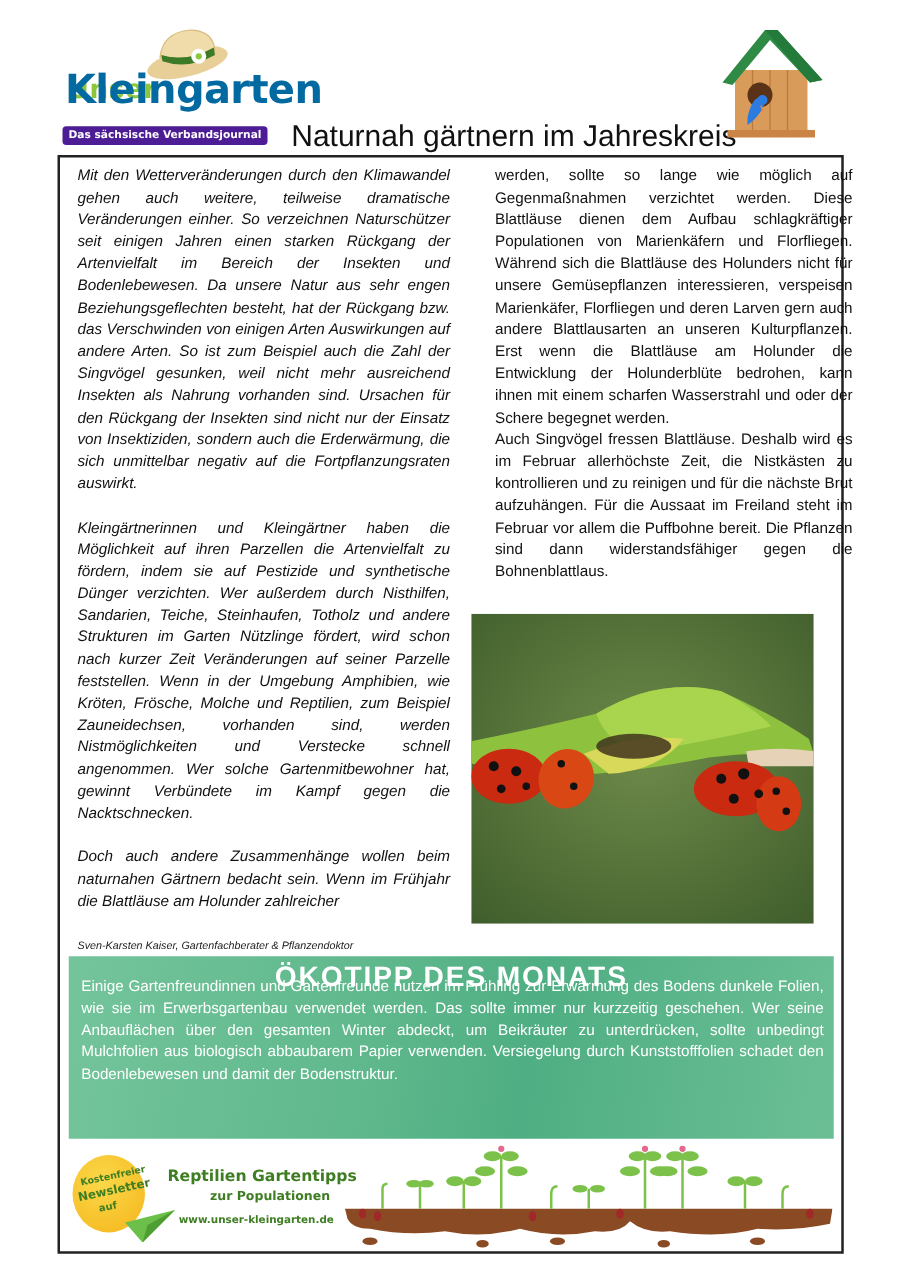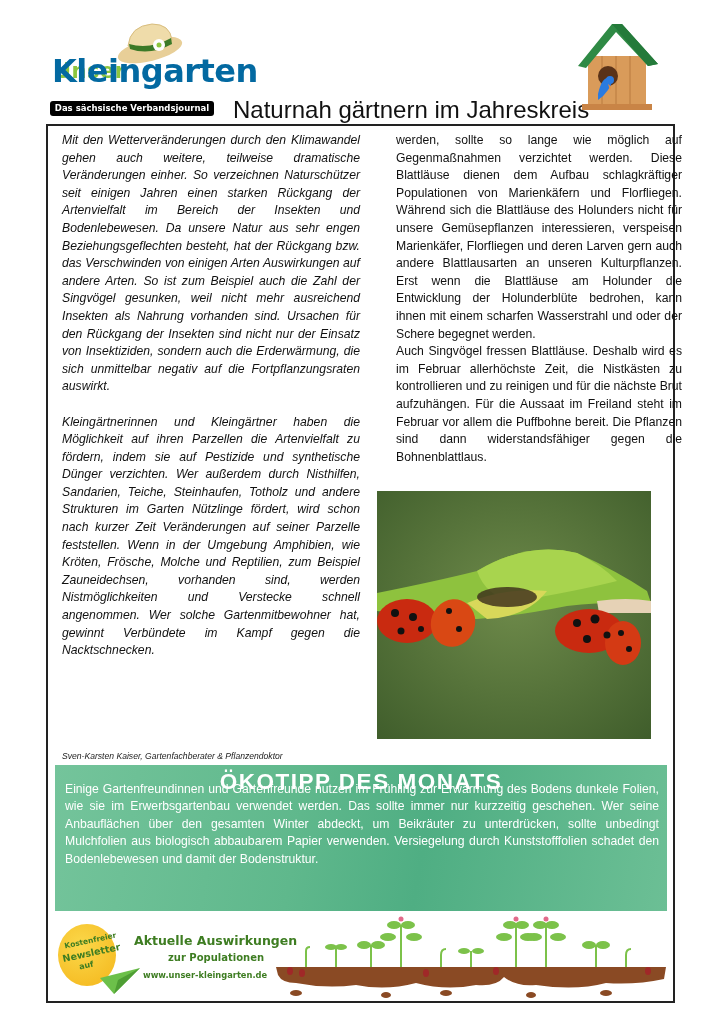--- a/index.html
+++ b/index.html
@@ -1,21 +1,21 @@
 <!DOCTYPE html>
 <html><head>
 <meta charset="utf-8">
 <style>
   html,body{margin:0;padding:0;background:#fff;}
   body{width:724px;height:1024px;position:relative;overflow:hidden;font-family:"Liberation Sans",sans-serif;color:#111;}
   .logo{position:absolute;left:50px;top:18px;width:170px;height:100px;}
   .logo .unser{position:absolute;left:4px;top:4px;font-family:"DejaVu Sans",sans-serif;font-size:21px;color:#8cc63e;font-weight:bold;letter-spacing:0.5px;margin-top:37px;}
   .logo .klein{position:absolute;left:2px;top:34px;font-family:"DejaVu Sans",sans-serif;font-size:32px;color:#0369a1;font-weight:bold;letter-spacing:-0.5px;}
   .logo .hat{position:absolute;left:64px;top:0px;width:70px;height:46px;}
-  .tagline{position:absolute;left:50px;top:101px;width:164px;height:15px;background:#000000;border-radius:3px;color:#fff;font-size:8.5px;font-weight:bold;text-align:center;line-height:15px;font-family:"DejaVu Sans",sans-serif;}
+  .tagline{position:absolute;left:50px;top:101px;width:164px;height:15px;background:#4c1d95;border-radius:3px;color:#fff;font-size:8.5px;font-weight:bold;text-align:center;line-height:15px;font-family:"DejaVu Sans",sans-serif;}
   .headline{position:absolute;left:233px;top:96px;font-size:24px;font-weight:normal;color:#111;white-space:nowrap;}
   .birdhouse{position:absolute;left:568px;top:18px;width:100px;height:100px;}
   .frame{position:absolute;left:46px;top:124px;width:629px;height:879px;border:2px solid #222;box-sizing:border-box;}
   .col{position:absolute;font-size:12.2px;line-height:17.6px;text-align:justify;color:#111;}
   .col p{margin:0;}
   .col p.gap{margin-top:17.6px;}
   .colL{left:62px;top:132px;width:298px;font-style:italic;}
   .colR{left:396px;top:132px;width:286px;}
   .photo{position:absolute;left:377px;top:491px;width:274px;height:248px;overflow:hidden;}
   .author{position:absolute;left:62px;top:751px;font-size:8.6px;font-style:italic;color:#222;}
@@ -63,20 +63,21 @@
   <circle cx="42" cy="62" r="4" fill="#2b7be0"></circle>
   <path d="M40 66 Q44 68 42 72" fill="#e88a3c"></path>
   <rect x="14" y="86" width="70" height="6" fill="#c98446"></rect>
 </svg>
 
 <div class="frame"></div>
 
 <div class="col colL">
   <p>Mit den Wetterveränderungen durch den Klimawandel gehen auch weitere, teilweise dramatische Veränderungen einher. So verzeichnen Naturschützer seit einigen Jahren einen starken Rückgang der Artenvielfalt im Bereich der Insekten und Bodenlebewesen. Da unsere Natur aus sehr engen Beziehungsgeflechten besteht, hat der Rückgang bzw. das Verschwinden von einigen Arten Auswirkungen auf andere Arten. So ist zum Beispiel auch die Zahl der Singvögel gesunken, weil nicht mehr ausreichend Insekten als Nahrung vorhanden sind. Ursachen für den Rückgang der Insekten sind nicht nur der Einsatz von Insektiziden, sondern auch die Erderwärmung, die sich unmittelbar negativ auf die Fortpflanzungsraten auswirkt.</p>
   <p class="gap">Kleingärtnerinnen und Kleingärtner haben die Möglichkeit auf ihren Parzellen die Artenvielfalt zu fördern, indem sie auf Pestizide und synthetische Dünger verzichten. Wer außerdem durch Nisthilfen, Sandarien, Teiche, Steinhaufen, Totholz und andere Strukturen im Garten Nützlinge fördert, wird schon nach kurzer Zeit Veränderungen auf seiner Parzelle feststellen. Wenn in der Umgebung Amphibien, wie Kröten, Frösche, Molche und Reptilien, zum Beispiel Zauneidechsen, vorhanden sind, werden Nistmöglichkeiten und Verstecke schnell angenommen. Wer solche Gartenmitbewohner hat, gewinnt Verbündete im Kampf gegen die Nacktschnecken.</p>
+  <p class="gap">Doch auch andere Zusammenhänge wollen beim naturnahen Gärtnern bedacht sein. Wenn im Frühjahr die Blattläuse am Holunder zahlreicher</p>
 </div>
 
 <div class="col colR">
   <p>werden, sollte so lange wie möglich auf Gegenmaßnahmen verzichtet werden. Diese Blattläuse dienen dem Aufbau schlagkräftiger Populationen von Marienkäfern und Florfliegen. Während sich die Blattläuse des Holunders nicht für unsere Gemüsepflanzen interessieren, verspeisen Marienkäfer, Florfliegen und deren Larven gern auch andere Blattlausarten an unseren Kulturpflanzen. Erst wenn die Blattläuse am Holunder die Entwicklung der Holunderblüte bedrohen, kann ihnen mit einem scharfen Wasserstrahl und oder der Schere begegnet werden.</p>
   <p>Auch Singvögel fressen Blattläuse. Deshalb wird es im Februar allerhöchste Zeit, die Nistkästen zu kontrollieren und zu reinigen und für die nächste Brut aufzuhängen. Für die Aussaat im Freiland steht im Februar vor allem die Puffbohne bereit. Die Pflanzen sind dann widerstandsfähiger gegen die Bohnenblattlaus.</p>
 </div>
 
 <svg class="photo" viewBox="0 0 274 248" preserveAspectRatio="none">
   <defs>
     <radialGradient id="bg" cx="50%" cy="45%" r="75%">
@@ -120,21 +121,21 @@
 <div class="badge">
   <div class="circle"></div>
   <span class="t1">Kostenfreier</span>
   <span class="t2">Newsletter</span>
   <span class="t3">auf</span>
 </div>
 <svg class="plane" viewBox="0 0 40 28">
   <polygon points="0,12 40,2 14,28" fill="#6cc04a"></polygon>
   <polygon points="14,28 40,2 18,14" fill="#4e9e34"></polygon>
 </svg>
-<div class="promo1">Aktuelle Auswirkungen</div>
+<div class="promo1">Reptilien Gartentipps</div>
 <div class="promo2">zur Populationen</div>
 <a class="promo3">www.unser-kleingarten.de</a>
 
 <svg class="plants" viewBox="0 0 390 85">
   <path d="M0 52 L390 52 L388 64 Q360 70 330 68 Q300 76 260 70 Q240 72 228 62 Q220 72 200 70 Q170 76 140 68 Q110 76 80 70 Q50 74 20 68 Q6 68 2 60Z" fill="#8a4a24"></path>
   <g fill="#8a4a24">
     <ellipse cx="20" cy="78" rx="6" ry="3"></ellipse>
       <ellipse cx="110" cy="80" rx="5" ry="3"></ellipse>
       <ellipse cx="170" cy="78" rx="6" ry="3"></ellipse>
       <ellipse cx="255" cy="80" rx="5" ry="3"></ellipse>

